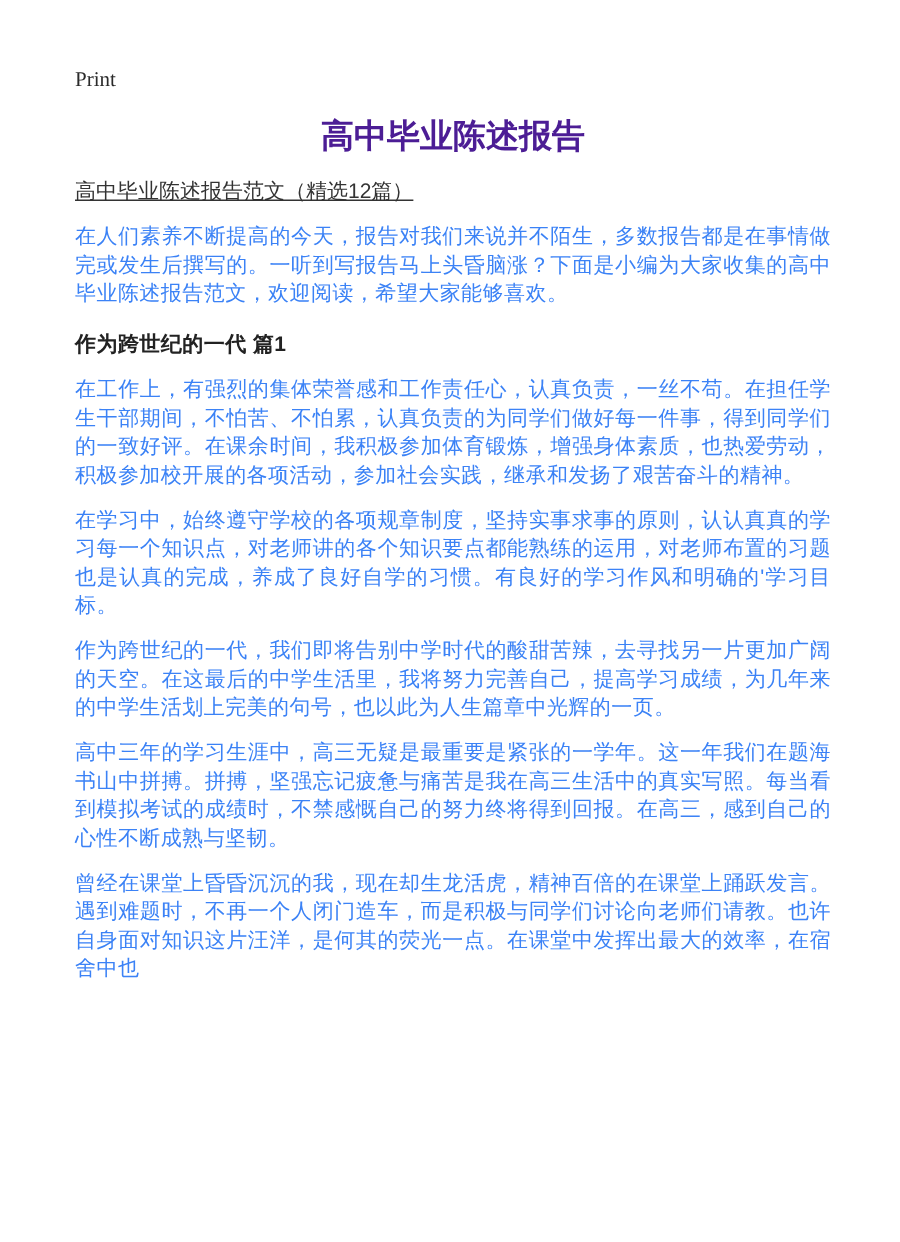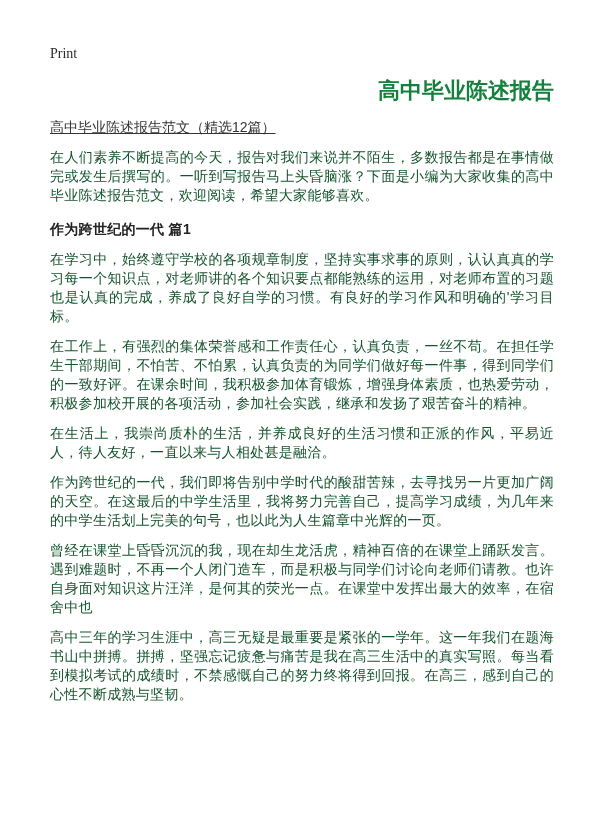--- a/index.html
+++ b/index.html
@@ -23,36 +23,36 @@
     color: #2b2b2b;
     display: inline-block;
     cursor: pointer;
     text-align: center;
   }
   .doc-title {
     margin-top: 16px;
     font-size: 22px;
     line-height: 26px;
     font-weight: bold;
-    text-align: right;
-    color: #15803d;
+    text-align: center;
+    color: #4c1d95;
   }
   .doc-subtitle {
     margin-top: 13px;
     font-size: 14px;
     line-height: 20px;
     color: #333333;
     text-decoration: underline;
   }
   .para {
     margin-top: 11px;
     font-size: 14px;
     line-height: 19px;
     text-align: justify;
-    color: #14532d;
+    color: #3b82f6;
     letter-spacing: 0.3px;
   }
   .section-heading {
     margin-top: 14px;
     font-size: 14px;
     line-height: 20px;
     font-weight: bold;
     color: #222222;
     letter-spacing: 0.3px;
   }
@@ -65,22 +65,21 @@
   <span class="print-label">Print</span>
 
   <h1 class="doc-title">高中毕业陈述报告</h1>
 
   <div class="doc-subtitle">高中毕业陈述报告范文（精选12篇）</div>
 
   <p class="para">在人们素养不断提高的今天，报告对我们来说并不陌生，多数报告都是在事情做完或发生后撰写的。一听到写报告马上头昏脑涨？下面是小编为大家收集的高中毕业陈述报告范文，欢迎阅读，希望大家能够喜欢。</p>
 
   <h2 class="section-heading">作为跨世纪的一代 篇1</h2>
 
+  <p class="para">在工作上，有强烈的集体荣誉感和工作责任心，认真负责，一丝不苟。在担任学生干部期间，不怕苦、不怕累，认真负责的为同学们做好每一件事，得到同学们的一致好评。在课余时间，我积极参加体育锻炼，增强身体素质，也热爱劳动，积极参加校开展的各项活动，参加社会实践，继承和发扬了艰苦奋斗的精神。</p>
   <p class="para">在学习中，始终遵守学校的各项规章制度，坚持实事求事的原则，认认真真的学习每一个知识点，对老师讲的各个知识要点都能熟练的运用，对老师布置的习题也是认真的完成，养成了良好自学的习惯。有良好的学习作风和明确的'学习目标。</p>
-  <p class="para">在工作上，有强烈的集体荣誉感和工作责任心，认真负责，一丝不苟。在担任学生干部期间，不怕苦、不怕累，认真负责的为同学们做好每一件事，得到同学们的一致好评。在课余时间，我积极参加体育锻炼，增强身体素质，也热爱劳动，积极参加校开展的各项活动，参加社会实践，继承和发扬了艰苦奋斗的精神。</p>
-  <p class="para">在生活上，我崇尚质朴的生活，并养成良好的生活习惯和正派的作风，平易近人，待人友好，一直以来与人相处甚是融洽。</p>
   <p class="para">作为跨世纪的一代，我们即将告别中学时代的酸甜苦辣，去寻找另一片更加广阔的天空。在这最后的中学生活里，我将努力完善自己，提高学习成绩，为几年来的中学生活划上完美的句号，也以此为人生篇章中光辉的一页。</p>
 
 
+  <p class="para">高中三年的学习生涯中，高三无疑是最重要是紧张的一学年。这一年我们在题海书山中拼搏。拼搏，坚强忘记疲惫与痛苦是我在高三生活中的真实写照。每当看到模拟考试的成绩时，不禁感慨自己的努力终将得到回报。在高三，感到自己的心性不断成熟与坚韧。</p>
   <p class="para">曾经在课堂上昏昏沉沉的我，现在却生龙活虎，精神百倍的在课堂上踊跃发言。遇到难题时，不再一个人闭门造车，而是积极与同学们讨论向老师们请教。也许自身面对知识这片汪洋，是何其的荧光一点。在课堂中发挥出最大的效率，在宿舍中也</p>
-  <p class="para">高中三年的学习生涯中，高三无疑是最重要是紧张的一学年。这一年我们在题海书山中拼搏。拼搏，坚强忘记疲惫与痛苦是我在高三生活中的真实写照。每当看到模拟考试的成绩时，不禁感慨自己的努力终将得到回报。在高三，感到自己的心性不断成熟与坚韧。</p>
 
 </div>
 
 </body></html>

